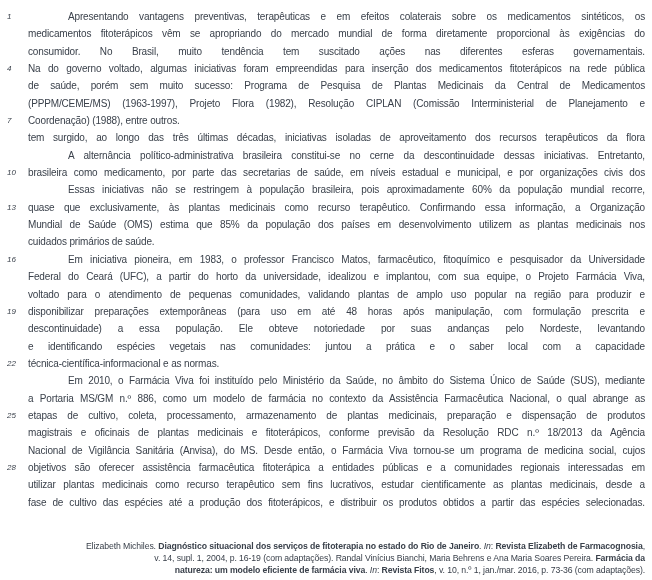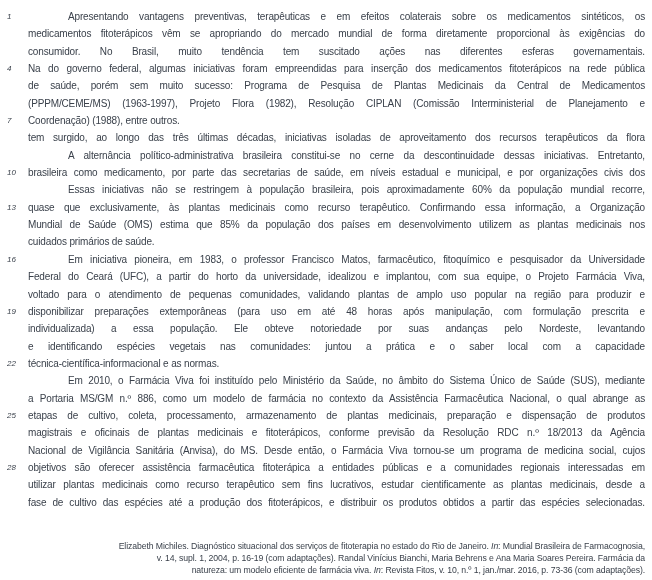--- a/index.html
+++ b/index.html
@@ -48,56 +48,56 @@
   .citation {
     position: absolute;
     right: 7px; top: 541px;
     width: 575px;
     text-align: right;
     font-size: 8.7px;
     line-height: 11.9px;
     letter-spacing: -0.1px;
   }
   .citation .cit-line { white-space: nowrap; }
-  .citation b { font-weight: normal; }
+  .citation b { font-weight: bold; }
   .citation i { font-style: italic; }
 </style>
 </head>
 <body>
 
 <div class="page">
   <div class="text-block" id="text-block">
       <div class="line indent"><span class="lineno">1</span><span class="line-text">Apresentando vantagens preventivas, terapêuticas e em efeitos colaterais sobre os medicamentos sintéticos, os</span></div>
       <div class="line"><span class="line-text">medicamentos fitoterápicos vêm se apropriando do mercado mundial de forma diretamente proporcional às exigências do</span></div>
       <div class="line"><span class="line-text">consumidor. No Brasil, muito tendência tem suscitado ações nas diferentes esferas governamentais.</span></div>
-      <div class="line"><span class="lineno">4</span><span class="line-text">Na do governo federal, algumas iniciativas foram empreendidas para inserção dos medicamentos fitoterápicos na rede pública</span></div>
+      <div class="line"><span class="lineno">4</span><span class="line-text">Na do governo voltado, algumas iniciativas foram empreendidas para inserção dos medicamentos fitoterápicos na rede pública</span></div>
       <div class="line"><span class="line-text">de saúde, porém sem muito sucesso: Programa de Pesquisa de Plantas Medicinais da Central de Medicamentos</span></div>
       <div class="line"><span class="line-text">(PPPM/CEME/MS) (1963-1997), Projeto Flora (1982), Resolução CIPLAN (Comissão Interministerial de Planejamento e</span></div>
       <div class="line no-stretch"><span class="lineno">7</span><span class="line-text">Coordenação) (1988), entre outros.</span></div>
       <div class="line"><span class="line-text">tem surgido, ao longo das três últimas décadas, iniciativas isoladas de aproveitamento dos recursos terapêuticos da flora</span></div>
       <div class="line indent"><span class="line-text">A alternância político-administrativa brasileira constitui-se no cerne da descontinuidade dessas iniciativas. Entretanto,</span></div>
       <div class="line"><span class="lineno">10</span><span class="line-text">brasileira como medicamento, por parte das secretarias de saúde, em níveis estadual e municipal, e por organizações civis dos</span></div>
       <div class="line indent"><span class="line-text">Essas iniciativas não se restringem à população brasileira, pois aproximadamente 60% da população mundial recorre,</span></div>
       <div class="line"><span class="lineno">13</span><span class="line-text">quase que exclusivamente, às plantas medicinais como recurso terapêutico. Confirmando essa informação, a Organização</span></div>
       <div class="line"><span class="line-text">Mundial de Saúde (OMS) estima que 85% da população dos países em desenvolvimento utilizem as plantas medicinais nos</span></div>
       <div class="line no-stretch"><span class="line-text">cuidados primários de saúde.</span></div>
       <div class="line indent"><span class="lineno">16</span><span class="line-text">Em iniciativa pioneira, em 1983, o professor Francisco Matos, farmacêutico, fitoquímico e pesquisador da Universidade</span></div>
       <div class="line"><span class="line-text">Federal do Ceará (UFC), a partir do horto da universidade, idealizou e implantou, com sua equipe, o Projeto Farmácia Viva,</span></div>
       <div class="line"><span class="line-text">voltado para o atendimento de pequenas comunidades, validando plantas de amplo uso popular na região para produzir e</span></div>
       <div class="line"><span class="lineno">19</span><span class="line-text">disponibilizar preparações extemporâneas (para uso em até 48 horas após manipulação, com formulação prescrita e</span></div>
-      <div class="line"><span class="line-text">individualizada) a essa população. Ele obteve notoriedade por suas andanças pelo Nordeste, levantando</span></div>
+      <div class="line"><span class="line-text">descontinuidade) a essa população. Ele obteve notoriedade por suas andanças pelo Nordeste, levantando</span></div>
       <div class="line"><span class="line-text">e identificando espécies vegetais nas comunidades: juntou a prática e o saber local com a capacidade</span></div>
       <div class="line no-stretch"><span class="lineno">22</span><span class="line-text">técnica-científica-informacional e as normas.</span></div>
       <div class="line indent"><span class="line-text">Em 2010, o Farmácia Viva foi instituído pelo Ministério da Saúde, no âmbito do Sistema Único de Saúde (SUS), mediante</span></div>
       <div class="line"><span class="line-text">a Portaria MS/GM n.º 886, como um modelo de farmácia no contexto da Assistência Farmacêutica Nacional, o qual abrange as</span></div>
       <div class="line"><span class="lineno">25</span><span class="line-text">etapas de cultivo, coleta, processamento, armazenamento de plantas medicinais, preparação e dispensação de produtos</span></div>
       <div class="line"><span class="line-text">magistrais e oficinais de plantas medicinais e fitoterápicos, conforme previsão da Resolução RDC n.º 18/2013 da Agência</span></div>
       <div class="line"><span class="line-text">Nacional de Vigilância Sanitária (Anvisa), do MS. Desde então, o Farmácia Viva tornou-se um programa de medicina social, cujos</span></div>
       <div class="line"><span class="lineno">28</span><span class="line-text">objetivos são oferecer assistência farmacêutica fitoterápica a entidades públicas e a comunidades regionais interessadas em</span></div>
       <div class="line"><span class="line-text">utilizar plantas medicinais como recurso terapêutico sem fins lucrativos, estudar cientificamente as plantas medicinais, desde a</span></div>
       <div class="line"><span class="line-text">fase de cultivo das espécies até a produção dos fitoterápicos, e distribuir os produtos obtidos a partir das espécies selecionadas.</span></div>
     </div>
   <div class="citation" id="citation">
-      <div class="cit-line"><span>Elizabeth Michiles. </span><b>Diagnóstico situacional dos serviços de fitoterapia no estado do Rio de Janeiro</b><span>. </span><i>In</i><span>: </span><b>Mundial Brasileira de Farmacognosia</b><span>,</span></div>
+      <div class="cit-line"><span>Elizabeth Michiles. </span><b>Diagnóstico situacional dos serviços de fitoterapia no estado do Rio de Janeiro</b><span>. </span><i>In</i><span>: </span><b>Revista Elizabeth de Farmacognosia</b><span>,</span></div>
       <div class="cit-line"><span>v. 14, supl. 1, 2004, p. 16-19 (com adaptações). Randal Vinícius Bianchi, Maria Behrens e Ana Maria Soares Pereira. </span><b>Farmácia da</b></div>
       <div class="cit-line"><b>natureza: um modelo eficiente de farmácia viva</b><span>. </span><i>In</i><span>: </span><b>Revista Fitos</b><span>, v. 10, n.º 1, jan./mar. 2016, p. 73-36 (com adaptações).</span></div>
     </div>
 </div>
 
 </body></html>

